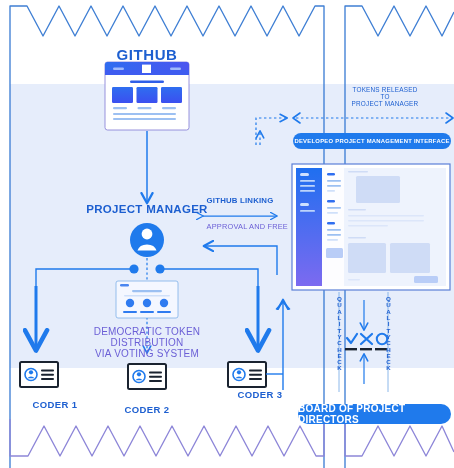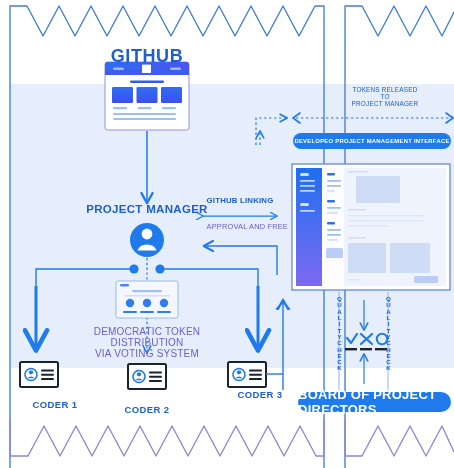--- a/index.html
+++ b/index.html
@@ -1,30 +1,30 @@
 <!DOCTYPE html>
 <html><head>
 <meta charset="utf-8">
 <style>
   html,body{margin:0;padding:0;background:#ffffff;}
   body{font-family:"Liberation Sans",sans-serif;}
   #stage{position:relative;width:454px;height:468px;overflow:hidden;background:#ffffff;}
   #svgroot{position:absolute;left:0;top:0;width:454px;height:468px;}
   .lbl{position:absolute;font-weight:bold;letter-spacing:.3px;line-height:1.15;text-align:center;}
-  .brand{font-size:18px;color:#1d5fd0;letter-spacing:.6px;}
+  .brand{font-size:15px;color:#1d5fd0;letter-spacing:.6px;}
   .pm{font-size:11.5px;color:#1d5fd0;letter-spacing:.3px;}
   .coder{font-size:9.5px;color:#1d5fd0;letter-spacing:.4px;}
   .tok{font-size:6.4px;color:#1d5fd0;letter-spacing:.2px;}
   .linkl{font-size:7.8px;color:#1d5fd0;letter-spacing:.2px;}
   .appr{font-size:7.4px;color:#6b5fd6;letter-spacing:.2px;}
   .demo{font-size:10px;color:#6b5fd6;letter-spacing:.2px;}
   .pill{position:absolute;background:#1f7aec;color:#fff;border-radius:14px;display:flex;
         align-items:center;justify-content:center;font-weight:bold;letter-spacing:.25px;}
   .pill.a{font-size:5.9px;}
-  .pill.b{font-size:13px;}
+  .pill.b{font-size:10px;margin-top:12px;}
   .vq{position:absolute;font-size:6.2px;font-weight:bold;color:#1d5fd0;line-height:1.02;
       text-align:center;width:9px;letter-spacing:0;}
 </style>
 </head>
 <body>
 
 <div id="stage">
 
   <svg id="svgroot" viewBox="0 0 454 468">
     <defs>

